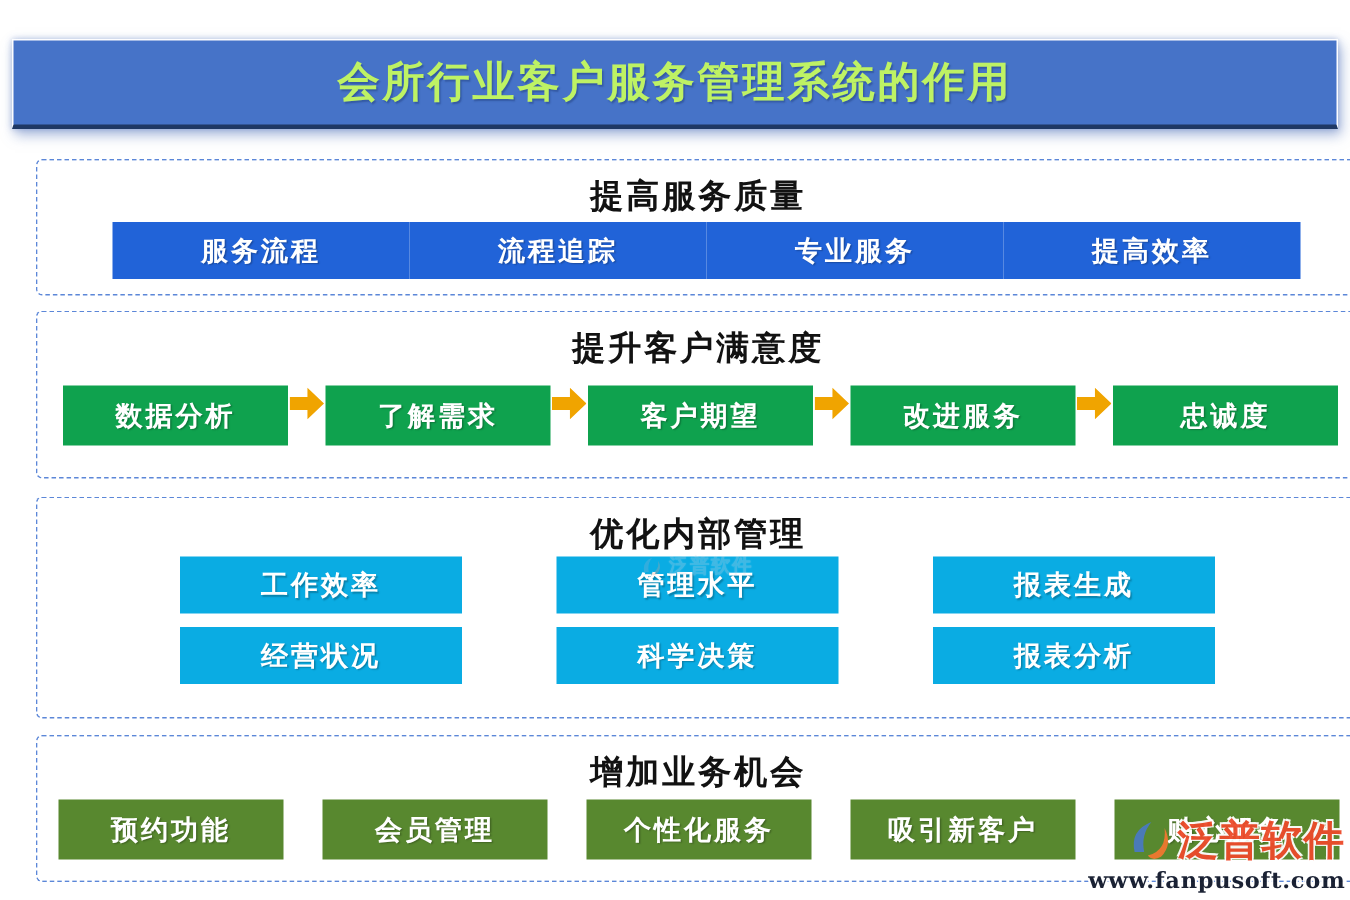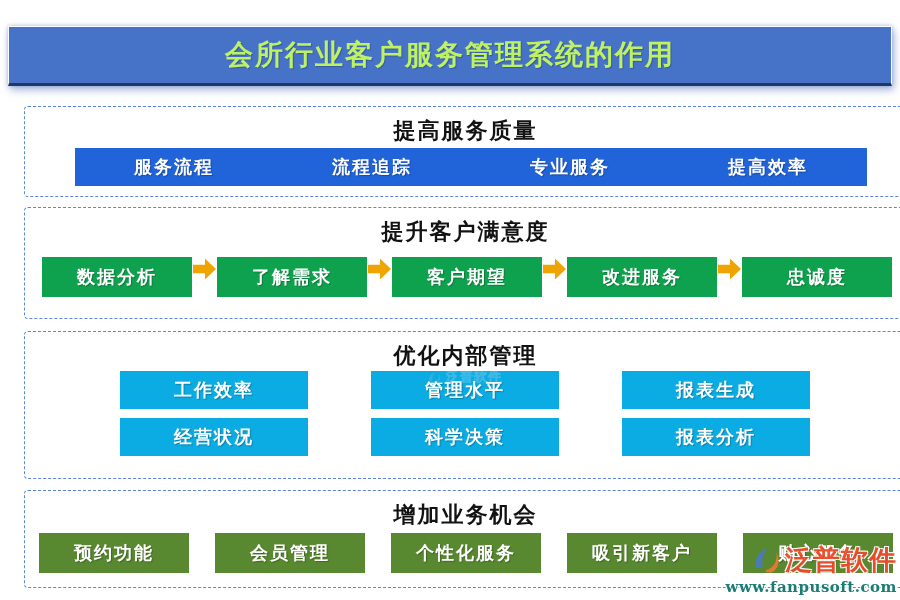--- a/index.html
+++ b/index.html
@@ -60,21 +60,21 @@
   .watermark {
     position:absolute; right:3px; bottom:4px; z-index:6; text-align:right;
     opacity:.95; pointer-events:none;
   }
   .wm-top { display:flex; align-items:center; justify-content:flex-end; }
   .wm-brand {
     font-size:27px; font-weight:700; color:#ED4A2A; letter-spacing:1px;
     text-shadow:-1px -1px 0 #fff, 1px -1px 0 #fff, -1px 1px 0 #fff, 1px 1px 0 #fff;
   }
   .wm-url {
-    font-size:15px; font-weight:700; color:#0f766e; letter-spacing:.5px;
+    font-size:15px; font-weight:700; color:#0f172a; letter-spacing:.5px;
     text-shadow:-1px -1px 0 #fff, 1px -1px 0 #fff, -1px 1px 0 #fff, 1px 1px 0 #fff;
   }
   .logo { width:34px; height:32px; margin-right:2px; }
   .watermark-faint {
     position:absolute; left:426px; top:368px; z-index:5; opacity:.28;
     display:flex; align-items:center; gap:2px; pointer-events:none;
   }
   .watermark-faint .logo { width:16px; height:15px; }
   .wm-brand-sm { font-size:13px; font-weight:700; color:#cfd8e6;
     text-shadow:0 0 1px #fff; letter-spacing:1px; }

